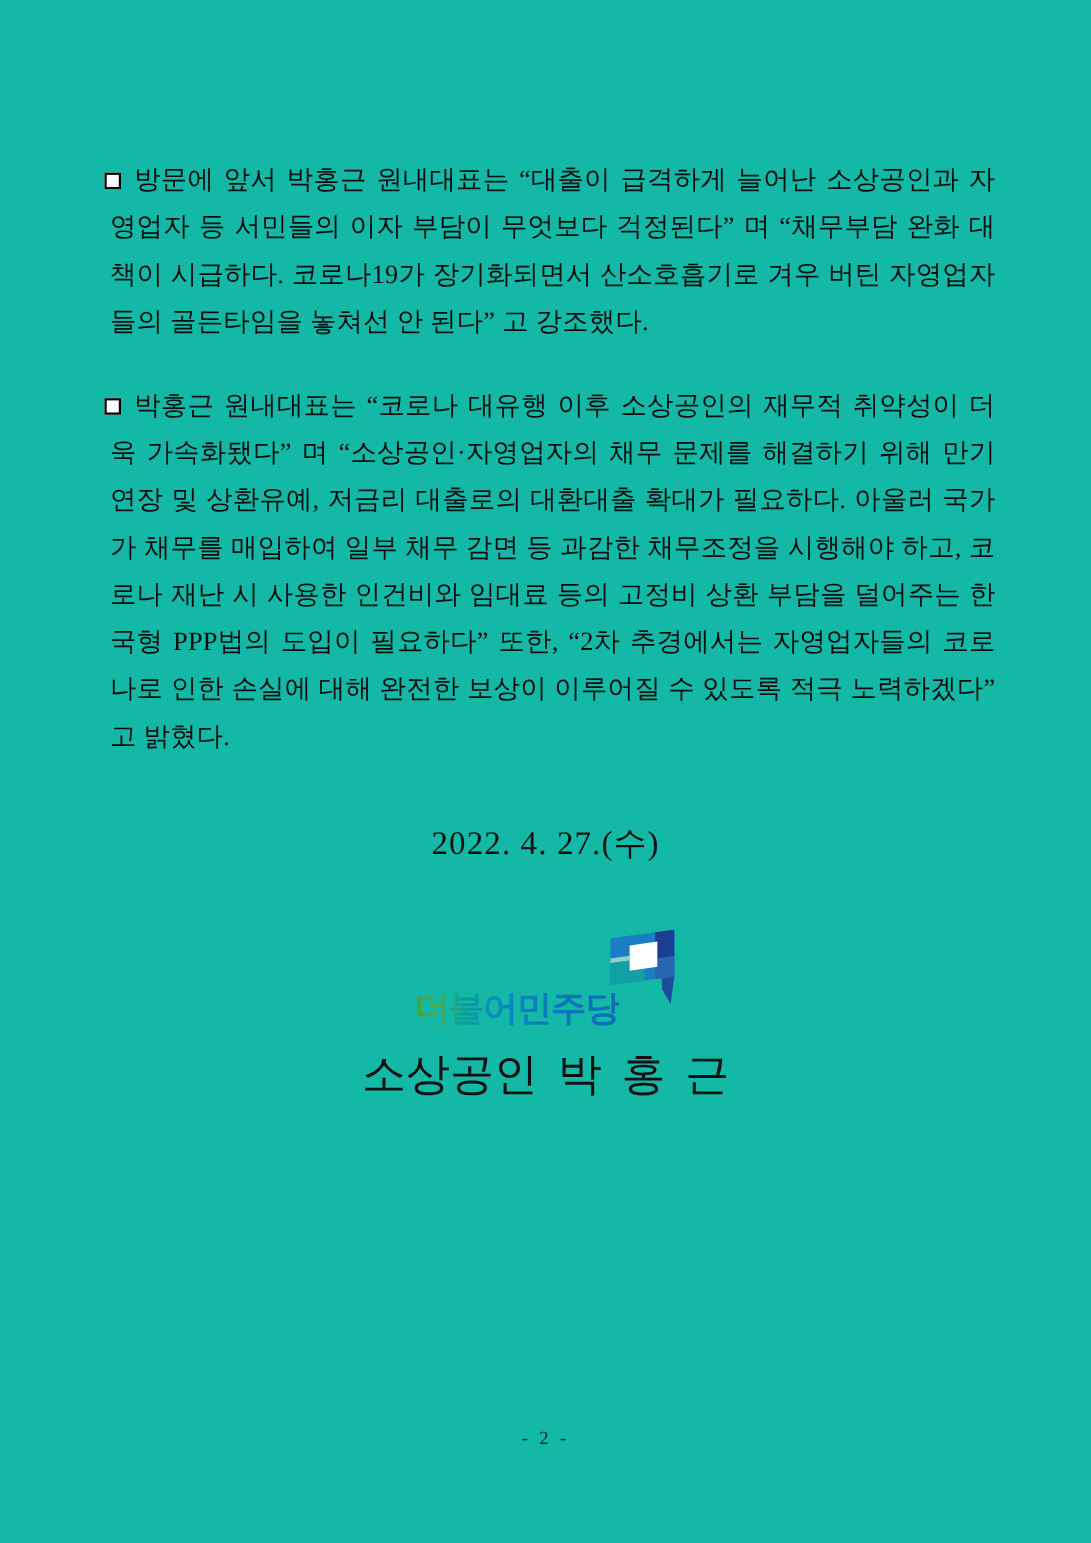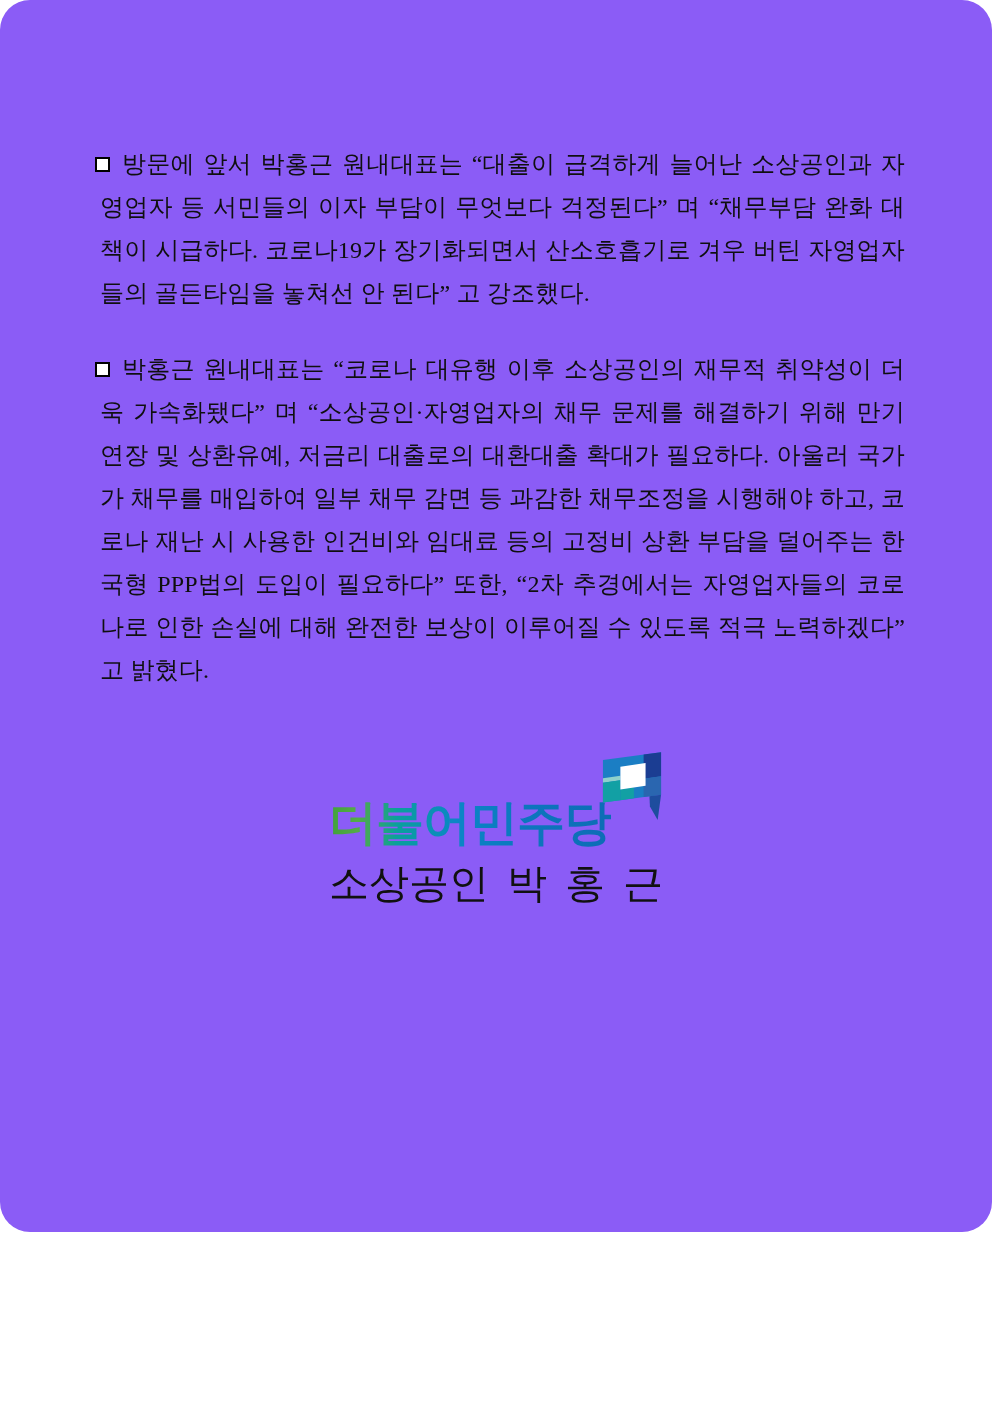--- a/index.html
+++ b/index.html
@@ -3,27 +3,26 @@
 <meta charset="utf-8">
 <style>
   html, body {
     margin: 0;
     padding: 0;
     background: #ffffff;
   }
   .page {
     position: relative;
     width: 992px;
-    height: 1232px;
+    height: 1403px;
     margin: 0 auto;
-    background: #8b5cf6;
+    background: #14b8a6;
     overflow: hidden;
     font-family: "Liberation Serif", "DejaVu Serif", serif;
     color: #0f0f0f;
-    border-radius: 30px;
   }
   .content {
     padding-top: 143px;
   }
   
   .para {
     position: relative;
     margin: 0 87px 33px 100px;
     font-size: 24px;
     line-height: 43px;
@@ -56,21 +55,21 @@
   .logo-row {
     margin-top: 50px;
     height: 108px;
     display: flex;
     align-items: flex-end;
     justify-content: center;
   }
   .logo-text {
     font-family: "Liberation Sans", "DejaVu Sans", sans-serif;
     font-weight: bold;
-    font-size: 48px;
+    font-size: 32px;
     line-height: 54px;
     letter-spacing: -1px;
     color: #0b7ec4;
     background: linear-gradient(90deg, #3fa23b 0%, #55ab46 10%, #0aa09b 24%, #0b86c6 45%, #0c76bd 70%, #0d6cb5 100%);
     -webkit-background-clip: text;
     background-clip: text;
     -webkit-text-fill-color: transparent;
   }
   .logo-flag {
     width: 62px;
@@ -107,20 +106,21 @@
       <span class="bullet"></span>
       <span class="ptext">방문에 앞서 박홍근 원내대표는 “대출이 급격하게 늘어난 소상공인과 자영업자 등 서민들의 이자 부담이 무엇보다 걱정된다” 며 “채무부담 완화 대책이 시급하다. 코로나19가 장기화되면서 산소호흡기로 겨우 버틴 자영업자들의 골든타임을 놓쳐선 안 된다” 고 강조했다.</span>
     </div>
 
 
     <div class="para">
       <span class="bullet"></span>
       <span class="ptext">박홍근 원내대표는 “코로나 대유행 이후 소상공인의 재무적 취약성이 더욱 가속화됐다” 며 “소상공인·자영업자의 채무 문제를 해결하기 위해 만기 연장 및 상환유예, 저금리 대출로의 대환대출 확대가 필요하다. 아울러 국가가 채무를 매입하여 일부 채무 감면 등 과감한 채무조정을 시행해야 하고, 코로나 재난 시 사용한 인건비와 임대료 등의 고정비 상환 부담을 덜어주는 한국형 PPP법의 도입이 필요하다” 또한, “2차 추경에서는 자영업자들의 코로나로 인한 손실에 대해 완전한 보상이 이루어질 수 있도록 적극 노력하겠다” 고 밝혔다.</span>
     </div>
 
+    <div class="date-line">2022. 4. 27.(수)</div>
 
     <div class="logo-row">
       <span class="logo-text">더불어민주당</span>
       <svg class="logo-flag" viewBox="0 0 64 76" xmlns="http://www.w3.org/2000/svg" aria-hidden="true">
 
         <path d="M2 10 L62 2 L62 46 L2 54 Z" fill="#1b7ec4"></path>
 
         <path d="M44 4.4 L62 2 L62 27 L44 29.4 Z" fill="#1b3d92"></path>
 
         <path d="M44 29.4 L62 27 L62 46 L44 48.4 Z" fill="#2a66b0"></path>

